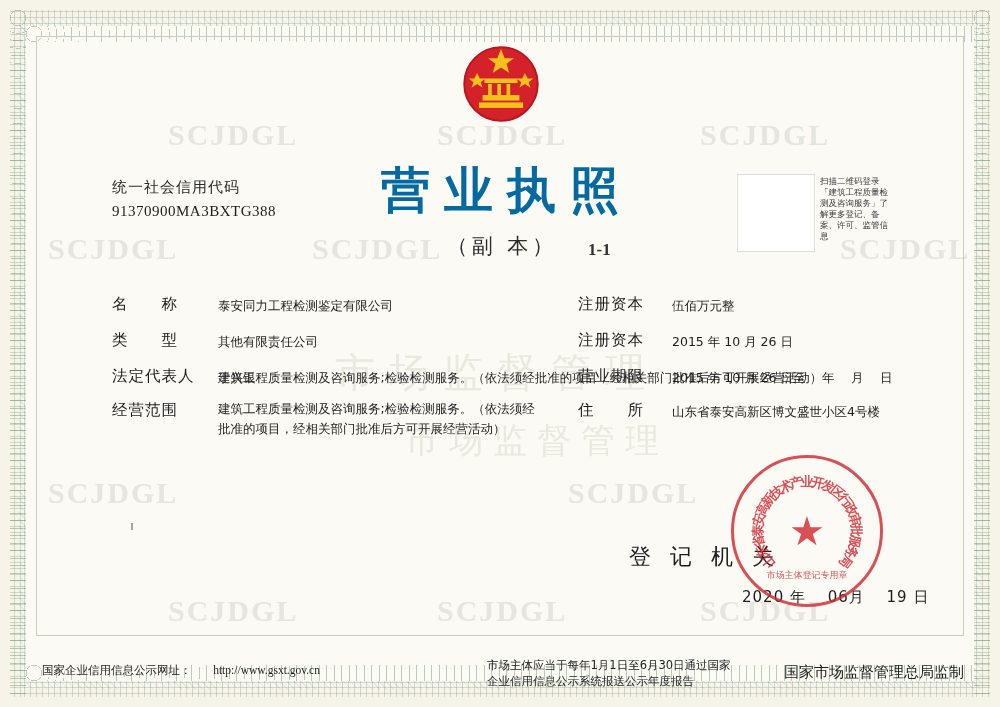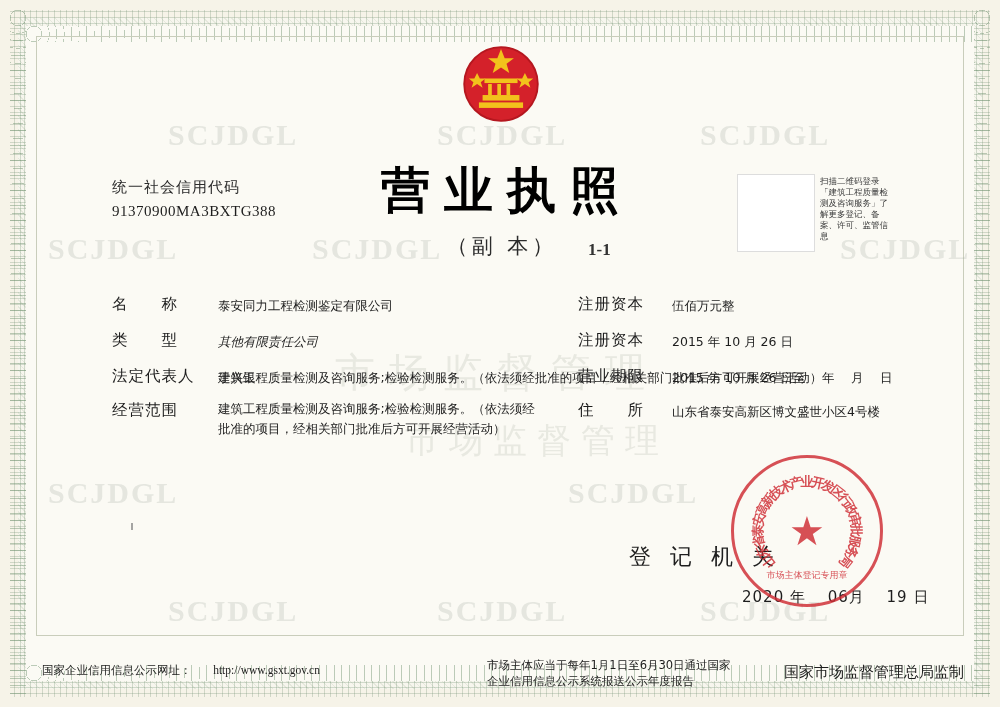--- a/index.html
+++ b/index.html
@@ -143,21 +143,21 @@
   
   .title {
     position: absolute;
     left: 0; top: 158px;
     width: 1000px;
     text-align: center;
     font-family: "DejaVu Sans", sans-serif;
     font-weight: bold;
     font-size: 49px;
     letter-spacing: 14px;
-    color: #000000;
+    color: #0369a1;
     text-indent: 14px;
   }
   .subtitle {
     position: absolute;
     left: 0; top: 232px;
     width: 1000px;
     text-align: center;
     font-family: "DejaVu Sans", sans-serif;
     font-size: 21px;
     letter-spacing: 4px;
@@ -399,21 +399,21 @@
   <div class="code-label">统一社会信用代码</div>
   <div class="code-value">91370900MA3BXTG388</div>
 
   <div class="qr"></div>
   <div class="qr-note">扫描二维码登录「建筑工程质量检测及咨询服务」了解更多登记、备案、许可、监管信息</div>
 
   <div class="field-label" style="left:112px; top:294px;">名　　称</div>
   <div class="field-value" style="left:218px; top:298px;">泰安同力工程检测鉴定有限公司</div>
 
   <div class="field-label" style="left:112px; top:330px;">类　　型</div>
-  <div class="field-value" style="left:218px; top:334px;font-style:italic;">其他有限责任公司</div>
+  <div class="field-value" style="left:218px; top:334px;">其他有限责任公司</div>
 
   <div class="field-label" style="left:112px; top:366px;">法定代表人</div>
   <div class="field-value" style="left:218px; top:370px;">建筑工程质量检测及咨询服务;检验检测服务。（依法须经批准的项目，经相关部门批准后方可开展经营活动）</div>
   <div class="field-value" style="left:218px; top:370px;">于兴银</div>
 
   <div class="field-label" style="left:112px; top:400px;">经营范围</div>
   <div class="field-value-wrap" style="left:218px; top:399px;">建筑工程质量检测及咨询服务;检验检测服务。（依法须经批准的项目，经相关部门批准后方可开展经营活动）</div>
 
   <div class="field-label" style="left:578px; top:294px;">注册资本</div>
   <div class="field-value" style="left:672px; top:298px;">伍佰万元整</div>

